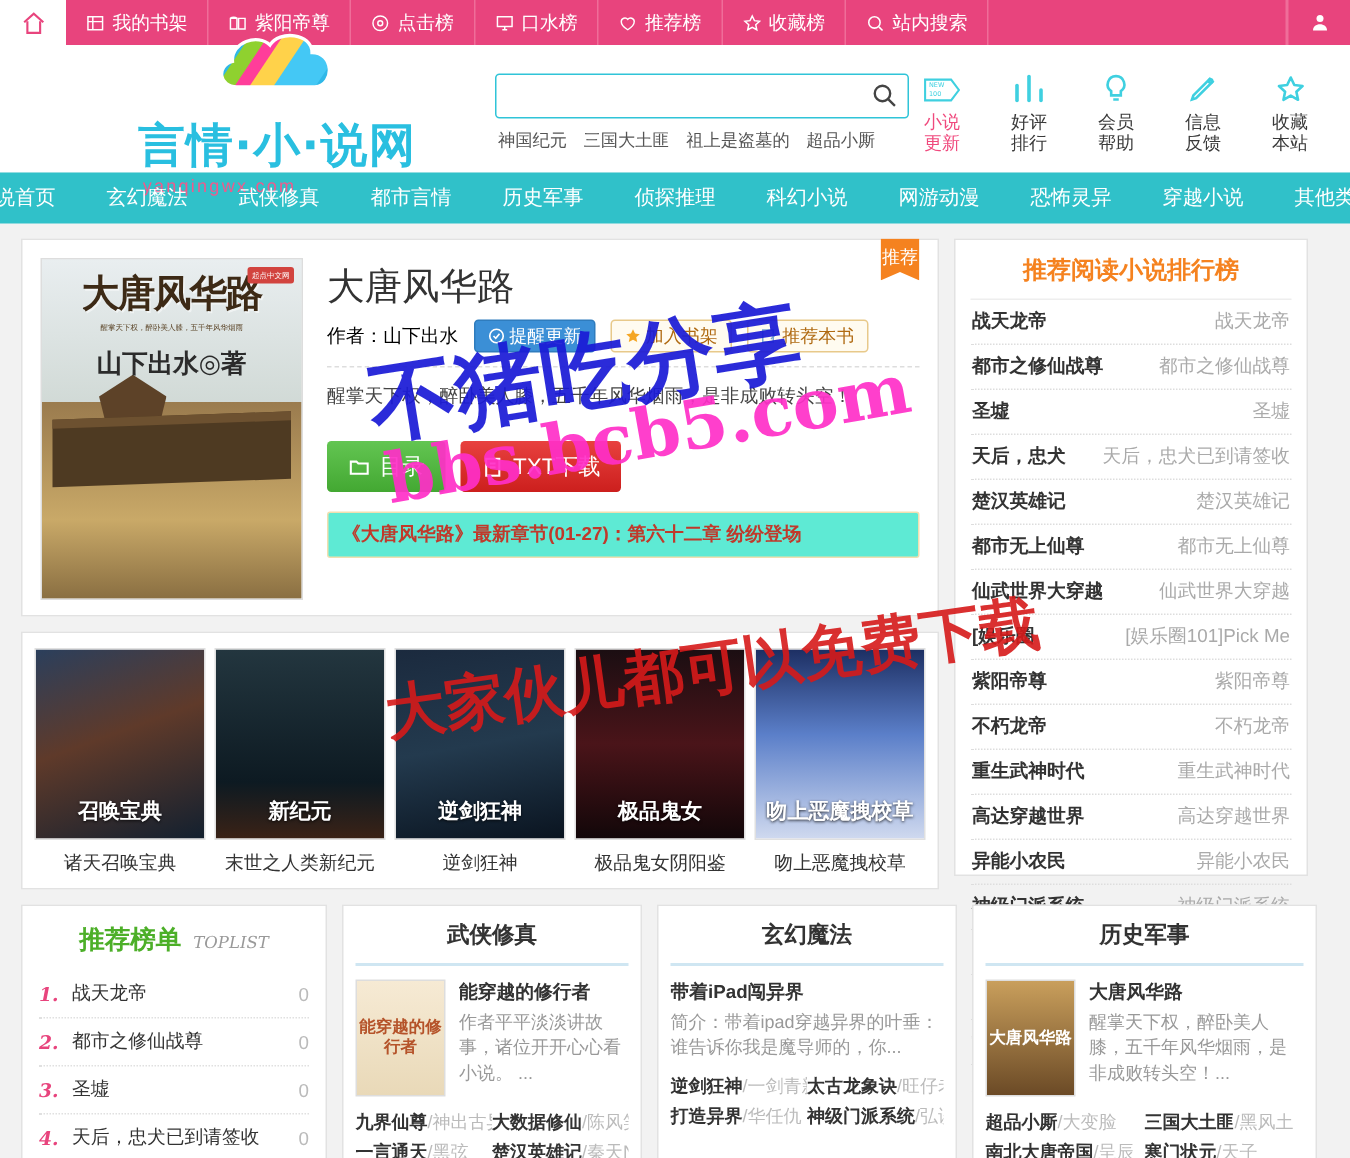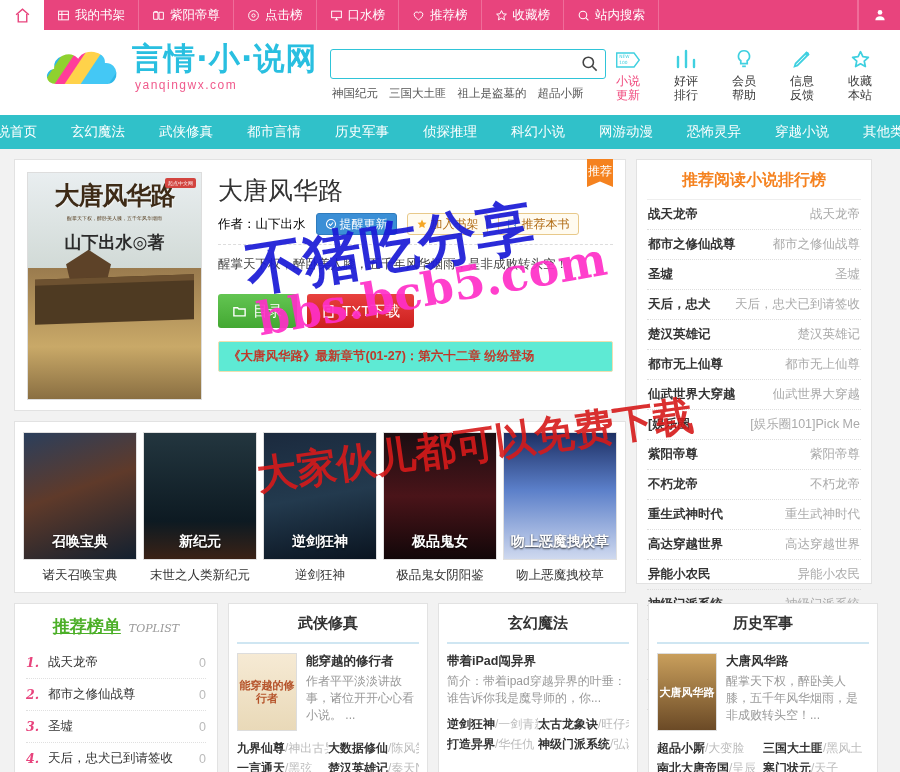--- a/index.html
+++ b/index.html
@@ -47,21 +47,21 @@
 
   
   .header {
     height: 85px;
     background: #fff;
     display: flex;
     align-items: center;
     padding: 0 14px 0 40px;
     border-bottom: 0;
   }
-  .logo-block { display: flex; align-items: flex-start; gap: 6px; width: 330px; }
+  .logo-block { display: flex; align-items: center; gap: 6px; width: 330px; flex-direction: column; }
   .cloud-logo { width: 86px; height: 60px; position: relative; }
   .logo-text { display: flex; flex-direction: column; line-height: 1; }
   .logo-cn {
     font-size: 31px; color: #29bfe0; font-weight: bold;
     letter-spacing: 1px;
     font-family: "DejaVu Sans", sans-serif;
   }
   .logo-en { font-size: 12px; color: #f05a8c; letter-spacing: 1.5px; margin-top: 5px; padding-left: 3px;}
 
   .search-block { width: 290px; padding-top: 4px; }
@@ -226,21 +226,21 @@
   
   .bottom { padding: 10px 14px 12px 14px; display: flex; gap: 10px; }
   .bx-top { width: 204px; }
   .bx { width: 200px; }
   .bx-last { width: 230px; }
 
   .top-head {
     display: flex; align-items: baseline; gap: 8px; justify-content: center;
     padding: 11px 0 9px 0;
   }
-  .top-head .th-cn { color: #4caf28; font-size: 17px; font-weight: bold; font-family:"DejaVu Sans",sans-serif;text-decoration:underline;}
+  .top-head .th-cn { color: #4caf28; font-size: 17px; font-weight: bold; font-family:"DejaVu Sans",sans-serif;}
   .top-head .th-en { color: #999; font-size: 11px; font-style: italic; font-family: "DejaVu Serif", serif;}
   .top-list { padding: 0 11px 6px 11px; }
   .top-row {
     display: flex; align-items: center; gap: 8px;
     border-bottom: 1px dotted #e0e0e0; padding: 7px 0;
     font-size: 12.5px;
   }
   .top-row:last-child { border-bottom: 0; }
   .tr-n { color: #e8447d; font-style: italic; font-weight: bold; width: 14px; font-family:"DejaVu Serif",serif;}
   .tr-t { flex: 1; color: #333; white-space: nowrap; overflow: hidden; text-overflow: ellipsis;}

